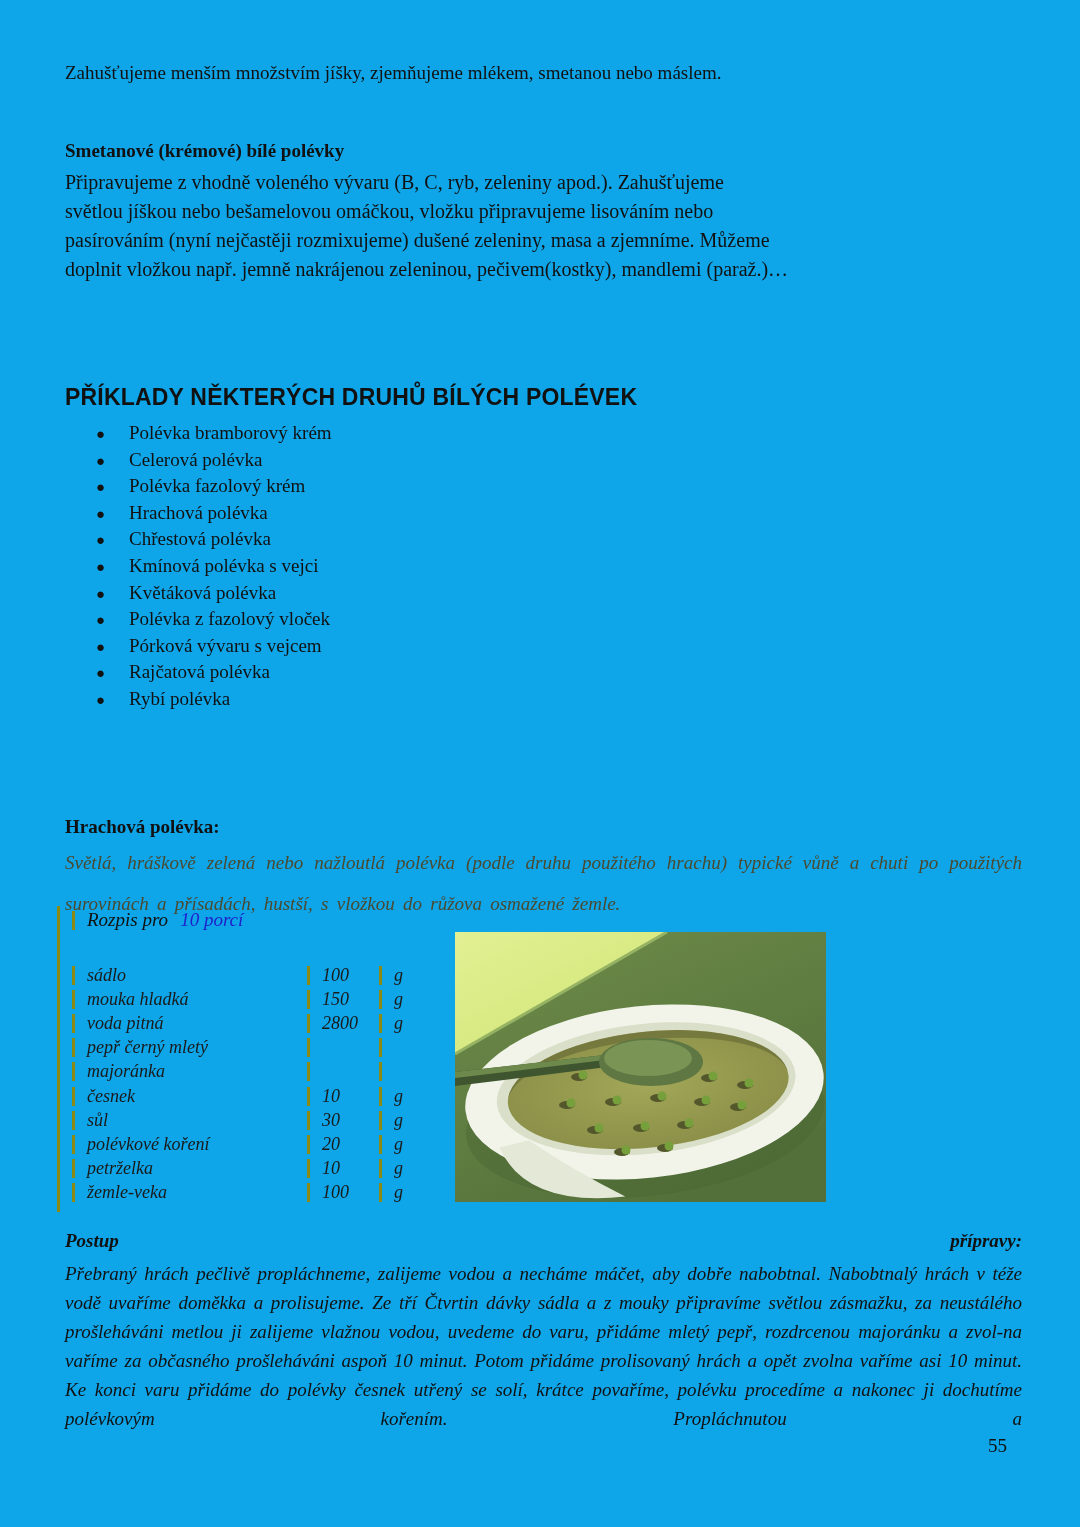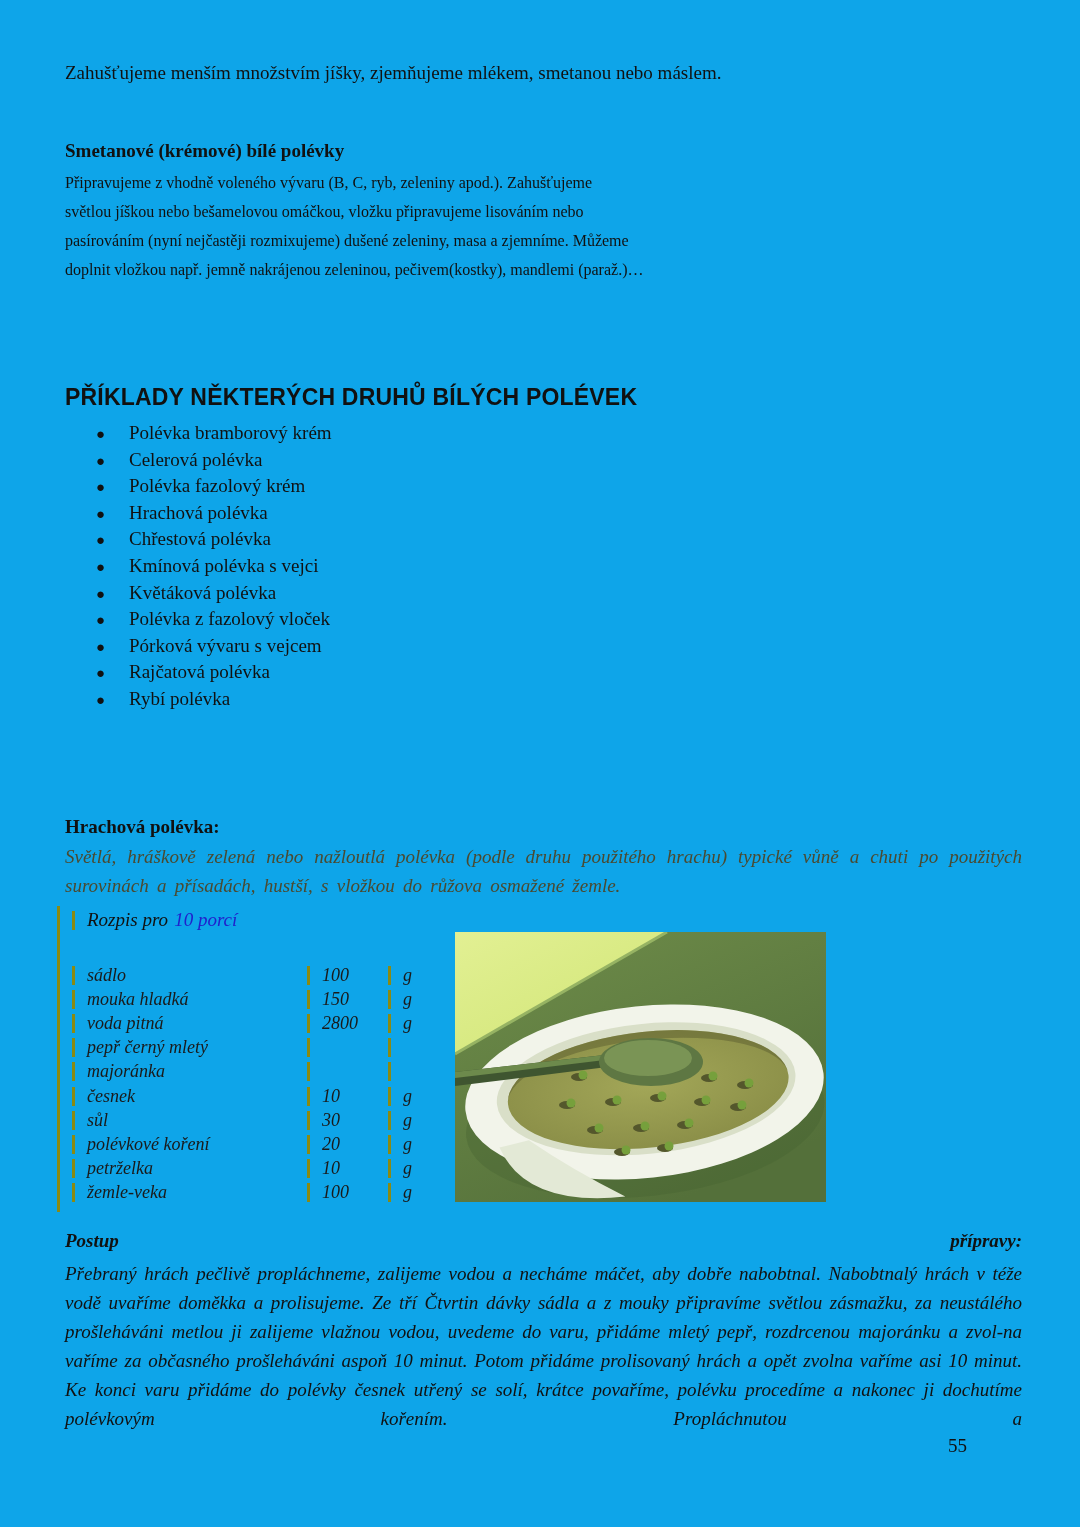--- a/index.html
+++ b/index.html
@@ -10,64 +10,64 @@
     background:#0ea5e9;
     font-family:"Liberation Serif", serif;
     color:#111111;
     overflow:hidden;
   }
   .abs{position:absolute;}
   
   .intro{left:65px;top:62px;font-size:19px;}
   
   .cream-head{left:65px;top:140px;font-size:19px;font-weight:bold;}
-  .cream-para{left:65px;top:168px;width:800px;font-size:16px;line-height:29px;}
+  .cream-para{left:65px;top:168px;width:800px;font-size:20px;line-height:29px;}
   
   .examples-heading{
     left:65px;top:384px;
     font-family:"Liberation Sans", sans-serif;
     font-weight:bold;font-size:23px;letter-spacing:0.2px;
   }
   .soup-list{left:96px;top:422px;width:500px;list-style:none;margin:0;padding:0;font-size:19px;}
   .soup-list li{display:flex;align-items:baseline;height:26.6px;}
   .bullet{width:33px;font-size:15px;flex:0 0 33px;}
   
   .recipe-title{left:65px;top:816px;font-size:19px;font-weight:bold;}
   .recipe-desc{
     left:65px;top:842px;width:957px;
-    font-size:19px;line-height:29px;font-style:italic;
+    font-size:19px;line-height:41px;font-style:italic;
     color:#4a4a30;text-align:justify;word-spacing:3.5px;
   }
   
   .left-bar{left:57px;top:906px;width:3px;height:306px;background:#8a8a14;}
   .portions-row{left:72px;top:908px;font-size:19px;font-style:italic;font-weight:normal;display:flex;align-items:center;height:24px;}
   .portions-row .tick{display:inline-block;width:3px;height:19px;background:#8a8a14;margin-right:12px;}
-  .portions-value{color:#2121cc;margin-left:6px;}
+  .portions-value{color:#2121cc;margin-left:12px;}
   .ing-table{left:72px;top:963px;width:390px;font-size:18px;font-style:italic;color:#1a1a1a;}
   .ing-row{display:flex;height:24.2px;align-items:flex-start;}
   .cell{display:flex;align-items:center;height:100%;}
   .cell::before{content:"";display:inline-block;width:3px;height:19px;background:#8a8a14;margin-right:12px;flex:0 0 3px;}
   .cell-name{width:235px;}
-  .cell-amount{width:81px;}
+  .cell-amount{width:72px;}
   .cell-unit{flex:1;}
   
   .soup-photo{left:455px;top:932px;width:371px;height:270px;}
   .soup-photo svg{display:block;}
   
   .postup-row{
     left:65px;top:1230px;width:957px;
     display:flex;justify-content:space-between;
     font-size:19px;font-weight:bold;font-style:italic;gap:44px;
   }
   .postup-para{
     left:65px;top:1259px;width:957px;
     font-size:19px;line-height:29px;font-style:italic;
     text-align:justify;text-align-last:justify;word-spacing:2px;
   }
-  .page-number{left:948px;top:1435px;font-size:19px;}
+  .page-number{left:988px;top:1435px;font-size:19px;}
 </style>
 </head>
 <body>
 
 <div class="page">
 
   <div class="abs intro">Zahušťujeme menším množstvím jíšky, zjemňujeme mlékem, smetanou nebo máslem.</div>
 
   <div class="abs cream-head">Smetanové (krémové) bílé polévky</div>
   <div class="abs cream-para">

